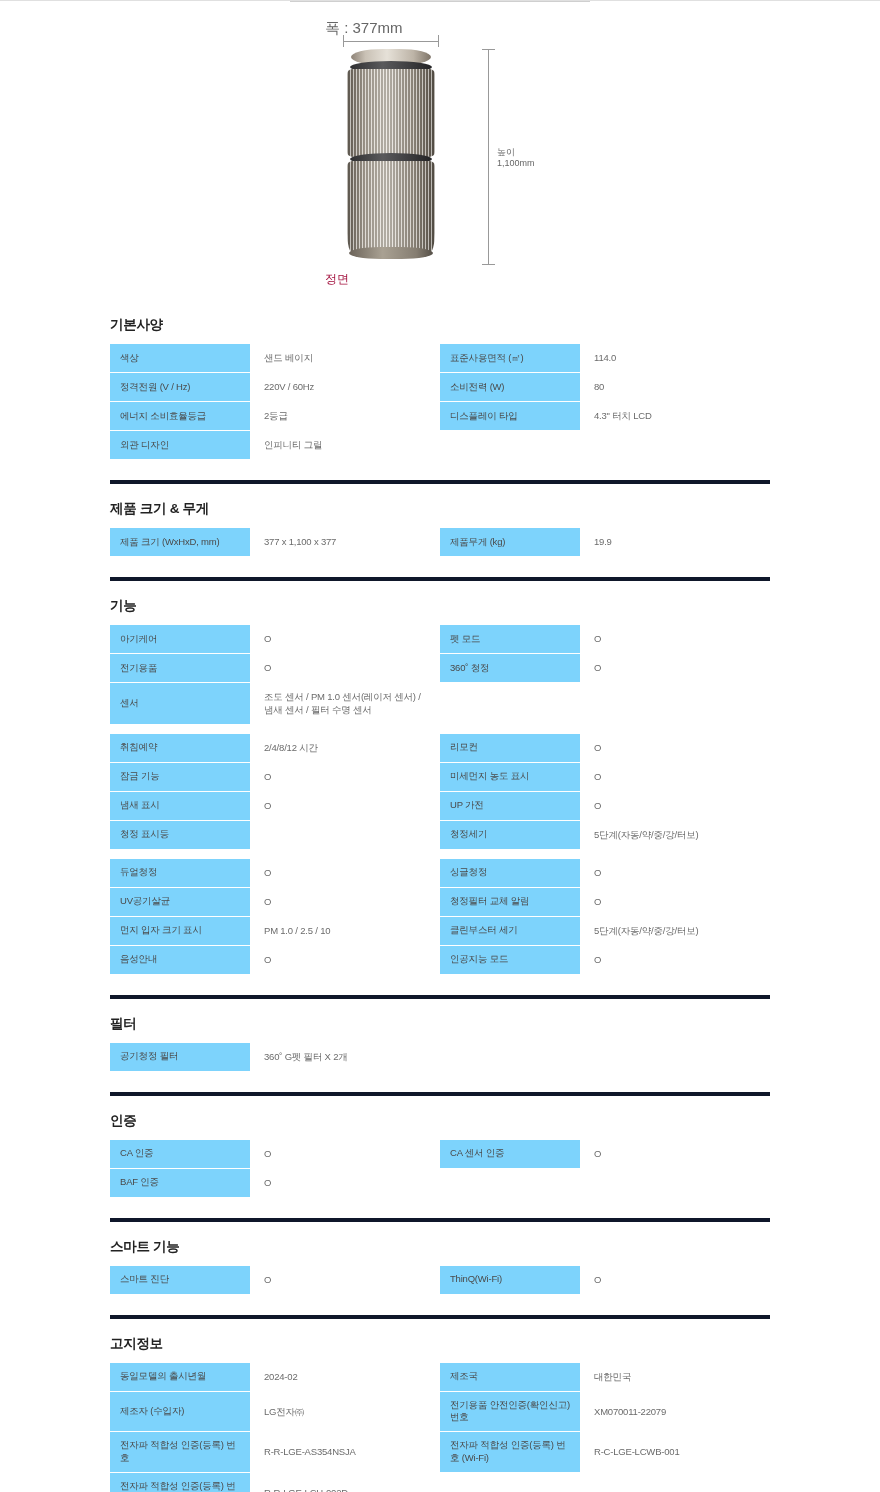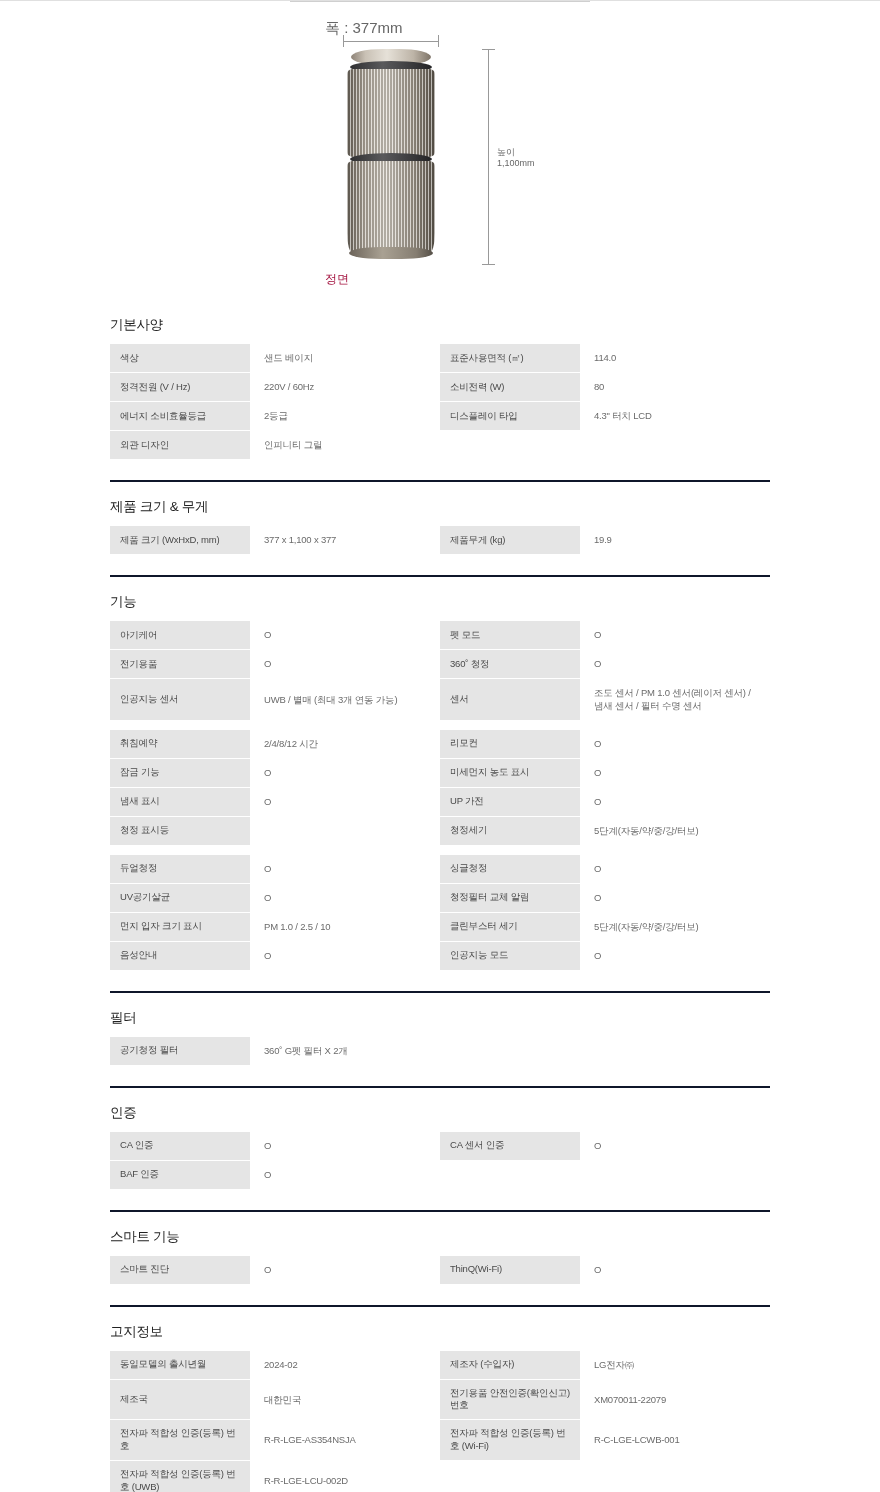--- a/index.html
+++ b/index.html
@@ -143,45 +143,45 @@
   }
 
   
   .content {
     padding: 0 110px 40px 110px;
   }
   .section {
     padding-top: 16px;
   }
   .section + .section {
-    border-top: 2px solid #0f172a;
+    border-top: 4px solid #0f172a;
     margin-top: 20px;
   }
   .section-title {
     font-size: 13.5px;
     color: #222;
-    font-weight: normal;
+    font-weight: bold;
     margin: 0 0 10px 0;
     letter-spacing: -0.3px;
   }
   .grid {
     display: flex;
     flex-wrap: wrap;
   }
   .grid.two > .row { width: 50%; }
   .row {
     display: flex;
     align-items: stretch;
     min-height: 28px;
     margin-bottom: 1px;
   }
   .row .k {
     width: 140px;
     flex: none;
-    background: #e5e5e5;
+    background: #7dd3fc;
     color: #4a4a4a;
     font-size: 9.5px;
     padding: 7px 8px 7px 10px;
     line-height: 1.35;
     letter-spacing: -0.2px;
     display: flex;
     align-items: center;
   }
   .row .v {
     flex: 1;
@@ -296,24 +296,20 @@
           </div>
           <div class="row">
             <div class="k">전기용품</div>
             <div class="v">O</div>
           </div>
           <div class="row">
             <div class="k">360˚ 청정</div>
             <div class="v">O</div>
           </div>
           <div class="row">
-            <div class="k">인공지능 센서</div>
-            <div class="v">UWB / 별매 (최대 3개 연동 가능)</div>
-          </div>
-          <div class="row">
             <div class="k">센서</div>
             <div class="v">조도 센서 / PM 1.0 센서(레이저 센서) / 냄새 센서 / 필터 수명 센서</div>
           </div>
           <div class="group-gap"></div>
           <div class="row">
             <div class="k">취침예약</div>
             <div class="v">2/4/8/12 시간</div>
           </div>
           <div class="row">
             <div class="k">리모컨</div>
@@ -425,28 +421,28 @@
         </div>
       </div>
       <div class="section">
         <h2 class="section-title">고지정보</h2>
         <div class="grid two">
           <div class="row">
             <div class="k">동일모델의 출시년월</div>
             <div class="v">2024-02</div>
           </div>
           <div class="row">
+            <div class="k">제조국</div>
+            <div class="v">대한민국</div>
+          </div>
+          <div class="row">
             <div class="k">제조자 (수입자)</div>
             <div class="v">LG전자㈜</div>
           </div>
           <div class="row">
-            <div class="k">제조국</div>
-            <div class="v">대한민국</div>
-          </div>
-          <div class="row">
             <div class="k">전기용품 안전인증(확인신고) 번호</div>
             <div class="v">XM070011-22079</div>
           </div>
           <div class="row">
             <div class="k">전자파 적합성 인증(등록) 번호</div>
             <div class="v">R-R-LGE-AS354NSJA</div>
           </div>
           <div class="row">
             <div class="k">전자파 적합성 인증(등록) 번호 (Wi-Fi)</div>
             <div class="v">R-C-LGE-LCWB-001</div>

